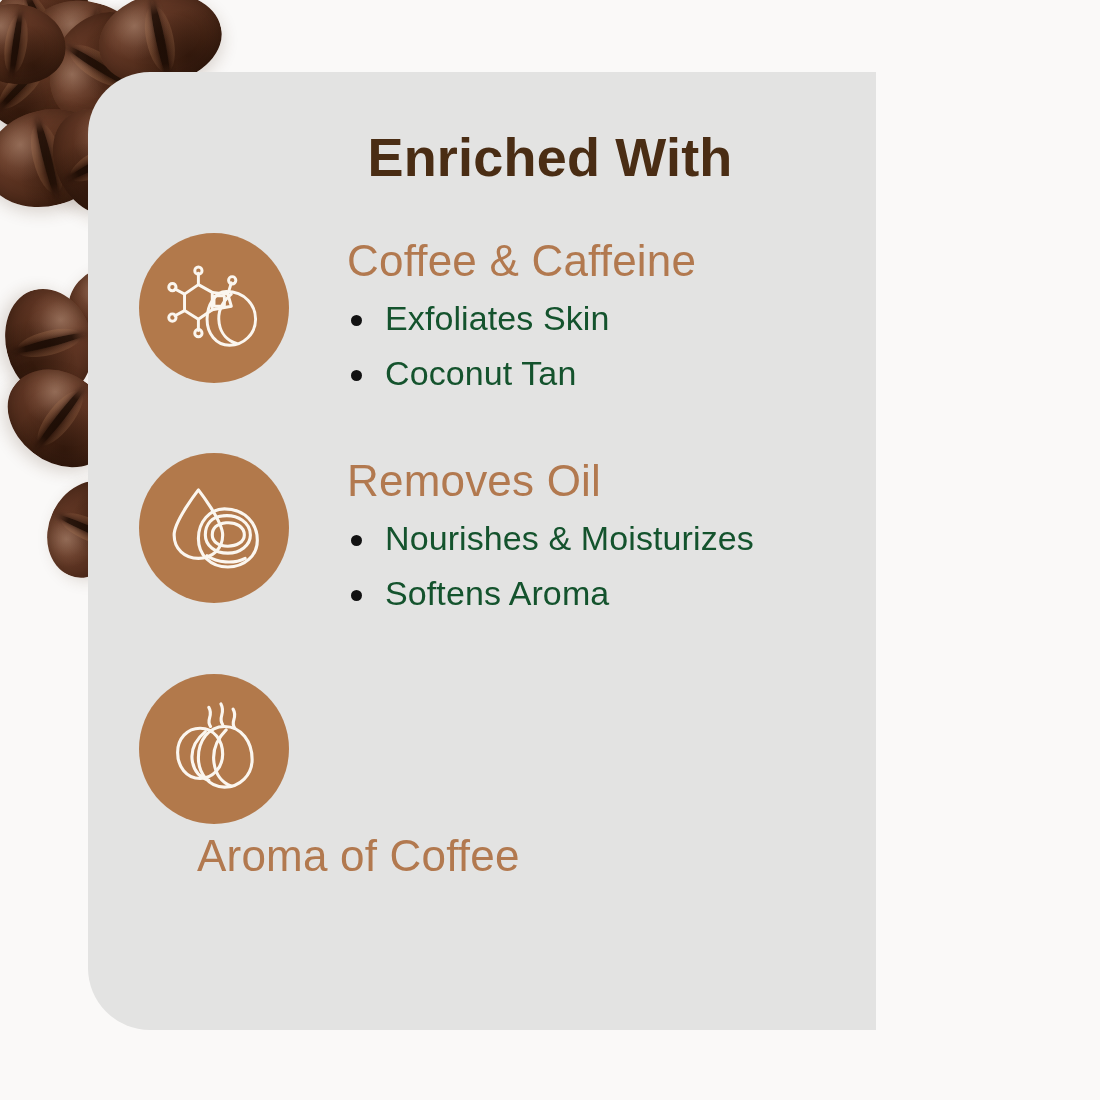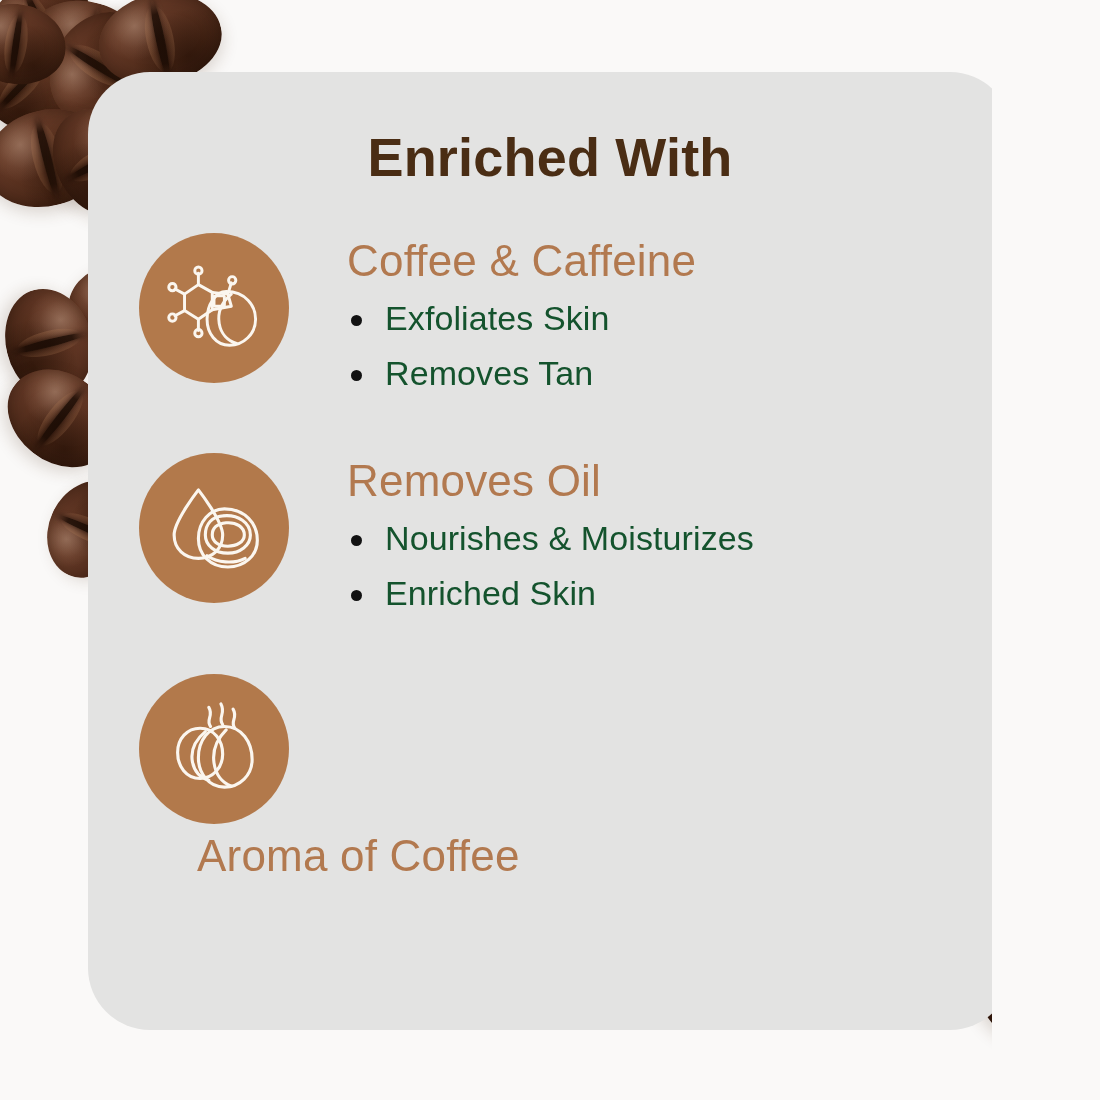--- a/index.html
+++ b/index.html
@@ -10,21 +10,21 @@
   body {
     width: 1100px;
     height: 1100px;
     overflow: hidden;
     font-family: "Liberation Sans", sans-serif;
     background: #faf9f8;
   }
 
   .poster {
     position: relative;
-    width: 992px;
+    width: 876px;
     height: 1100px;
     background: #faf9f8;
     overflow: hidden;
   }
 
   
   .beans-layer {
     position: absolute;
     inset: 0;
     pointer-events: none;
@@ -231,21 +231,21 @@
 
             <path d="M74,41 C96,41 108,57 108,73 C108,90 94,103 78,103
                      C62,103 52,89 52,73 C52,56 62,41 74,41 Z"></path>
             <path d="M80,44 C68,54 64,66 66,78 C68,90 76,98 86,101"></path>
           </svg>
         </div>
         <div class="item-text">
           <h2 class="item-heading">Coffee &amp; Caffeine</h2>
           <ul class="bullets">
             <li><span class="dot"></span><span>Exfoliates Skin</span></li>
-            <li><span class="dot"></span><span>Removes Tan</span></li>
+            <li><span class="dot"></span><span>Coconut Tan</span></li>
           </ul>
         </div>
       </div>
 
       <div class="item item-coconut">
         <div class="icon-badge">
           <svg viewBox="0 0 120 120" fill="none" stroke="#fbf6ef" stroke-width="3.6" stroke-linecap="round" stroke-linejoin="round" aria-hidden="true">
 
             <path d="M42,16 C42,16 14,52 14,68 C14,84 26,95 42,95
                      C58,95 70,84 70,68 C70,52 42,16 42,16 Z"></path>
@@ -258,21 +258,21 @@
             <path d="M74,54 C86,53 95,59 95,68 C95,76 86,81 76,81
                      C66,81 58,76 58,68 C58,59 65,55 74,54 Z"></path>
 
             <path d="M52,92 C64,100 82,102 96,95"></path>
           </svg>
         </div>
         <div class="item-text">
           <h2 class="item-heading">Removes Oil</h2>
           <ul class="bullets">
             <li><span class="dot"></span><span>Nourishes &amp; Moisturizes</span></li>
-            <li><span class="dot"></span><span>Enriched Skin</span></li>
+            <li><span class="dot"></span><span>Softens Aroma</span></li>
           </ul>
         </div>
       </div>
 
       <div class="item item-aroma">
         <div class="icon-badge">
           <svg viewBox="0 0 120 120" fill="none" stroke="#fbf6ef" stroke-width="3.6" stroke-linecap="round" stroke-linejoin="round" aria-hidden="true">
 
             <path d="M56,34 C50,26 60,22 54,12"></path>
             <path d="M70,32 C64,23 74,19 68,8"></path>

